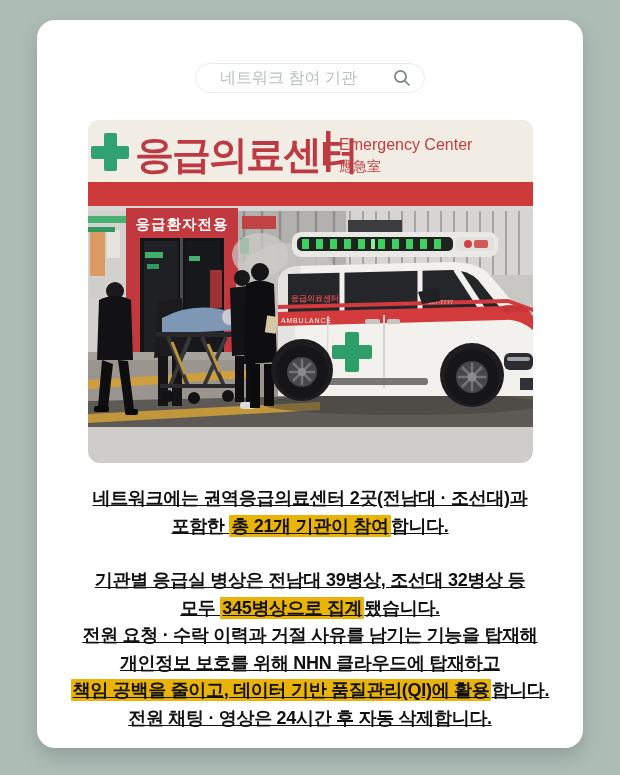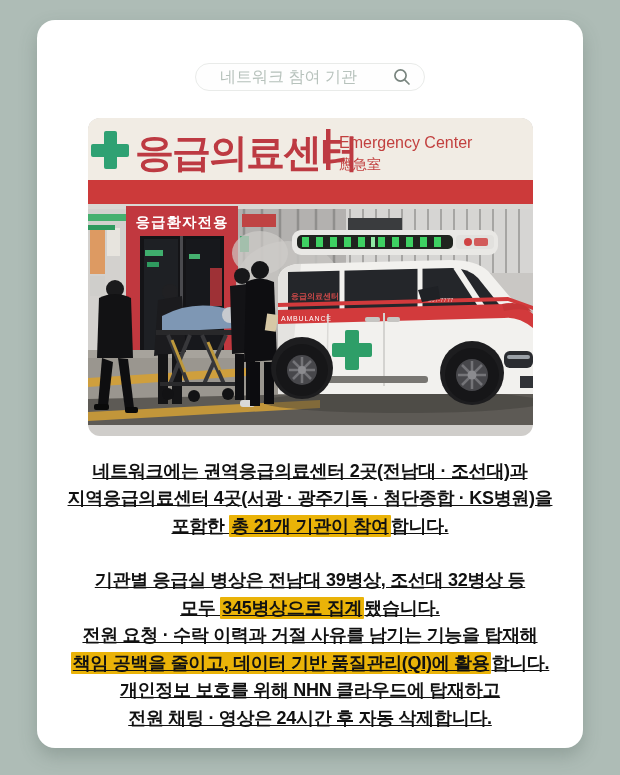--- a/index.html
+++ b/index.html
@@ -274,27 +274,26 @@
             <circle cx="380" cy="124" r="4" fill="#cf4343"></circle>
             <rect x="386" y="120" width="14" height="8" rx="2" fill="#cf4343" opacity="0.85"></rect>
           </g>
         </g>
       </svg>
     </div>
 
     <div class="article">
       <p>
         <span class="line">네트워크에는 권역응급의료센터 2곳(전남대 · 조선대)과</span>
-        <span class="line">지역응급의료센터 4곳(서광 · 광주기독 · 첨단종합 · KS병원)을</span>
         <span class="line"><span>포함한 </span><mark>총 21개 기관이 참여</mark><span>합니다.</span></span>
       </p>
       <p>
         <span class="line">기관별 응급실 병상은 전남대 39병상, 조선대 32병상 등</span>
         <span class="line"><span>모두 </span><mark>345병상으로 집계</mark><span>됐습니다.</span></span>
         <span class="line">전원 요청 · 수락 이력과 거절 사유를 남기는 기능을 탑재해</span>
+        <span class="line">개인정보 보호를 위해 NHN 클라우드에 탑재하고</span>
         <span class="line"><mark>책임 공백을 줄이고, 데이터 기반 품질관리(QI)에 활용</mark><span>합니다.</span></span>
-        <span class="line">개인정보 보호를 위해 NHN 클라우드에 탑재하고</span>
         <span class="line">전원 채팅 · 영상은 24시간 후 자동 삭제합니다.</span>
       </p>
     </div>
 
   </div>
 </div>
 
 </body></html>

